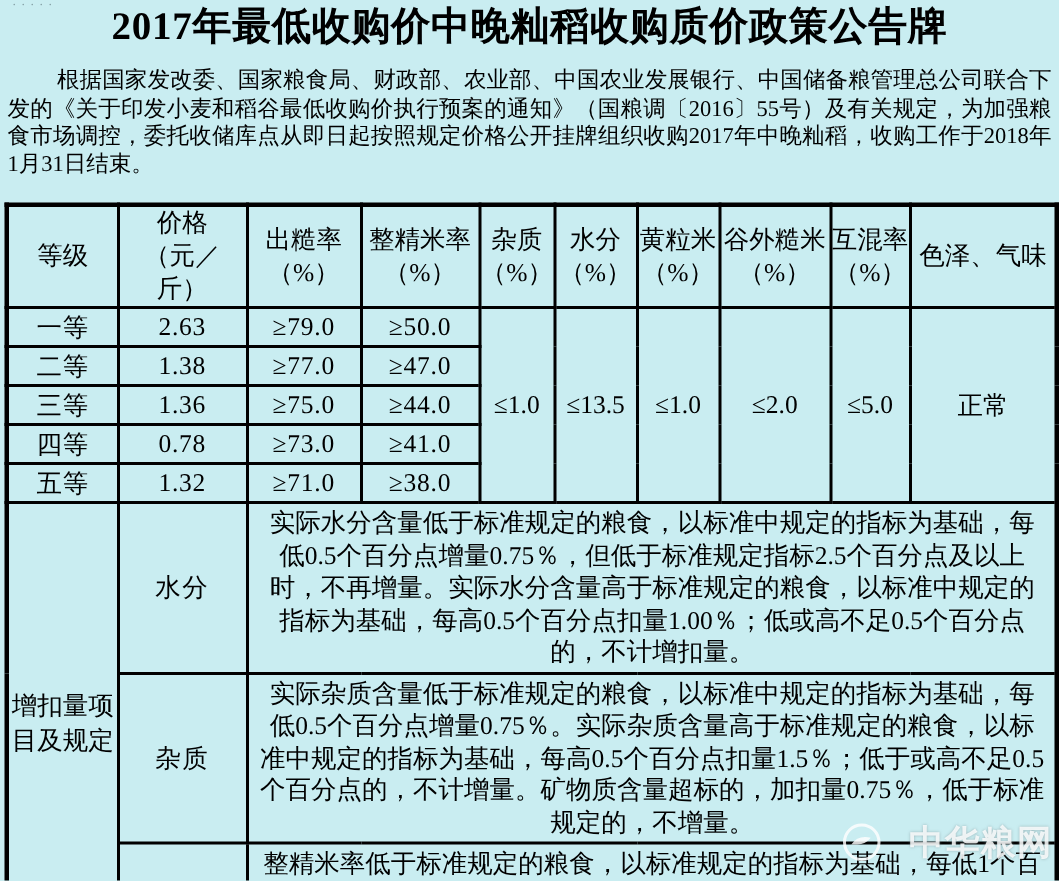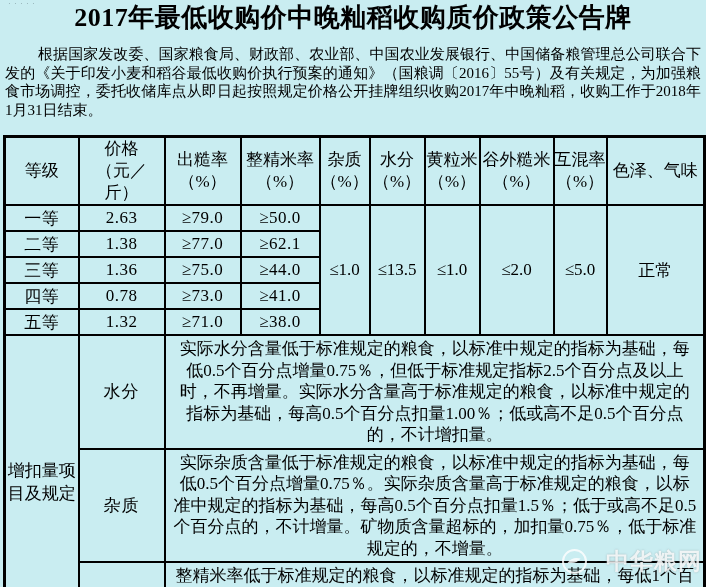--- a/index.html
+++ b/index.html
@@ -139,21 +139,21 @@
         <td class="limit" rowspan="5">≤13.5</td>
         <td class="limit" rowspan="5">≤1.0</td>
         <td class="limit" rowspan="5">≤2.0</td>
         <td class="limit" rowspan="5">≤5.0</td>
         <td class="limit" rowspan="5">正常</td>
       </tr>
       <tr class="r-data">
         <td class="val">二等</td>
         <td class="val">1.38</td>
         <td class="val">≥77.0</td>
-        <td class="val">≥62.1</td>
+        <td class="val">≥47.0</td>
       </tr>
       <tr class="r-data">
         <td class="val">三等</td>
         <td class="val">1.36</td>
         <td class="val">≥75.0</td>
         <td class="val">≥44.0</td>
       </tr>
       <tr class="r-data">
         <td class="val">四等</td>
         <td class="val">0.78</td>

